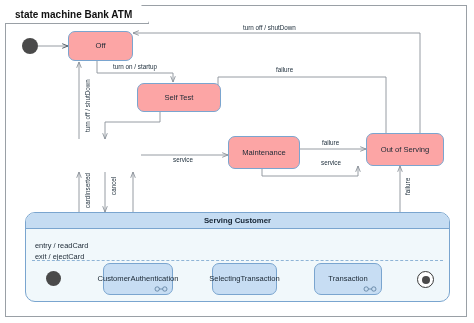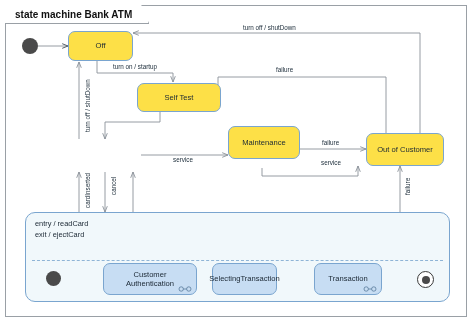--- a/index.html
+++ b/index.html
@@ -4,28 +4,28 @@
 <style>
   html,body{margin:0;padding:0;background:#ffffff;}
   body{font-family:"Liberation Sans",sans-serif;}
   #canvas{position:relative;width:474px;height:323px;overflow:hidden;background:#ffffff;}
   #frame{position:absolute;left:5px;top:5px;width:462px;height:312px;border:1px solid #9aa0a6;background:#ffffff;box-sizing:border-box;}
   #title-tab{position:absolute;left:5px;top:5px;height:19px;border:1px solid #9aa0a6;border-top:none;border-left:none;background:#ffffff;
       display:flex;align-items:center;padding:0 16px 0 10px;box-sizing:border-box;
       font-size:10px;font-weight:bold;color:#111;white-space:nowrap;
       clip-path:polygon(0 0,calc(100% - 8px) 0,100% 100%,0 100%);}
   svg#wires{position:absolute;left:0;top:0;width:474px;height:323px;pointer-events:none;}
-  .state{position:absolute;box-sizing:border-box;background:#fde047;border:1px solid #7aa5cf;border-radius:7px;
+  .state{position:absolute;box-sizing:border-box;background:#fca5a5;border:1px solid #7aa5cf;border-radius:7px;
       display:flex;align-items:center;justify-content:center;text-align:center;
       font-size:7.6px;color:#1a2733;line-height:1.25;}
   .state.sub{background:#c7ddf3;}
   .composite{position:absolute;box-sizing:border-box;background:#f1f8fb;border:1px solid #7aa5cf;border-radius:10px;overflow:hidden;}
   .comp-hdr{height:15px;background:#c5dcf2;border-bottom:1px solid #7aa5cf;display:flex;align-items:center;justify-content:center;
       font-size:7.8px;font-weight:bold;color:#132231;}
-  .comp-actions{padding:6px 0 0 9px;font-size:7.4px;color:#1a2733;line-height:1.45;}
+  .comp-actions{padding:12px 0 0 9px;font-size:7.4px;color:#1a2733;line-height:1.45;}
   .comp-div{position:absolute;left:6px;right:6px;top:47px;border-top:1px dashed #8fb4d6;}
   .node-init{position:absolute;border-radius:50%;background:#4a4a4a;}
   .node-final{position:absolute;border-radius:50%;border:1.4px solid #3a3a3a;background:#ffffff;
       display:flex;align-items:center;justify-content:center;}
   .node-final i{display:block;border-radius:50%;background:#4a4a4a;}
   .edge-lbl{position:absolute;font-size:6.3px;color:#20303d;white-space:nowrap;background:transparent;}
   .edge-lbl.rot{transform-origin:0 0;transform:rotate(-90deg);}
   .sub-icon{position:absolute;right:4px;bottom:2px;width:14px;height:6px;}
 </style>
 </head>
@@ -85,37 +85,40 @@
 
   <div class="state" style="left:68px;top:31px;width:65px;height:30px;">
     <span>Off</span>
   </div>
 
   <div class="state" style="left:137px;top:83px;width:84px;height:29px;text-align:right;">
     <span>Self Test</span>
   </div>
 
 
-  <div class="state" style="left:228px;top:126px;width:72px;height:33px;">
+  <div class="state" style="left:228px;top:136px;width:72px;height:33px;">
     <span>Maintenance</span>
   </div>
 
   <div class="state" style="left:366px;top:133px;width:78px;height:33px;">
-    <span>Out of Customer</span>
+    <span>Out of Serving</span>
   </div>
 
   <div class="composite" style="left:25px;top:212px;width:425px;height:90px;">
+    <div class="comp-hdr">
+      <span>Serving Customer</span>
+    </div>
     <div class="comp-actions">
       <div>entry / readCard</div>
       <div>exit / ejectCard</div>
     </div>
     <div class="comp-div"></div>
   </div>
 
-  <div class="state sub" style="left:103px;top:263px;width:94px;height:32px;flex-direction:column;">
+  <div class="state sub" style="left:103px;top:263px;width:70px;height:32px;flex-direction:row;">
     <span>Customer</span>
     <span>Authentication</span>
     <svg class="sub-icon" viewBox="0 0 14 6">
       <circle cx="3.2" cy="3" r="2.2" fill="none" stroke="#4a6f91" stroke-width="0.7"></circle>
       <circle cx="10.8" cy="3" r="2.2" fill="none" stroke="#4a6f91" stroke-width="0.7"></circle>
       <line x1="5.4" y1="3" x2="8.6" y2="3" stroke="#4a6f91" stroke-width="0.7"></line>
     </svg>
   </div>
 
   <div class="state sub" style="left:212px;top:263px;width:65px;height:32px;flex-direction:row;">

